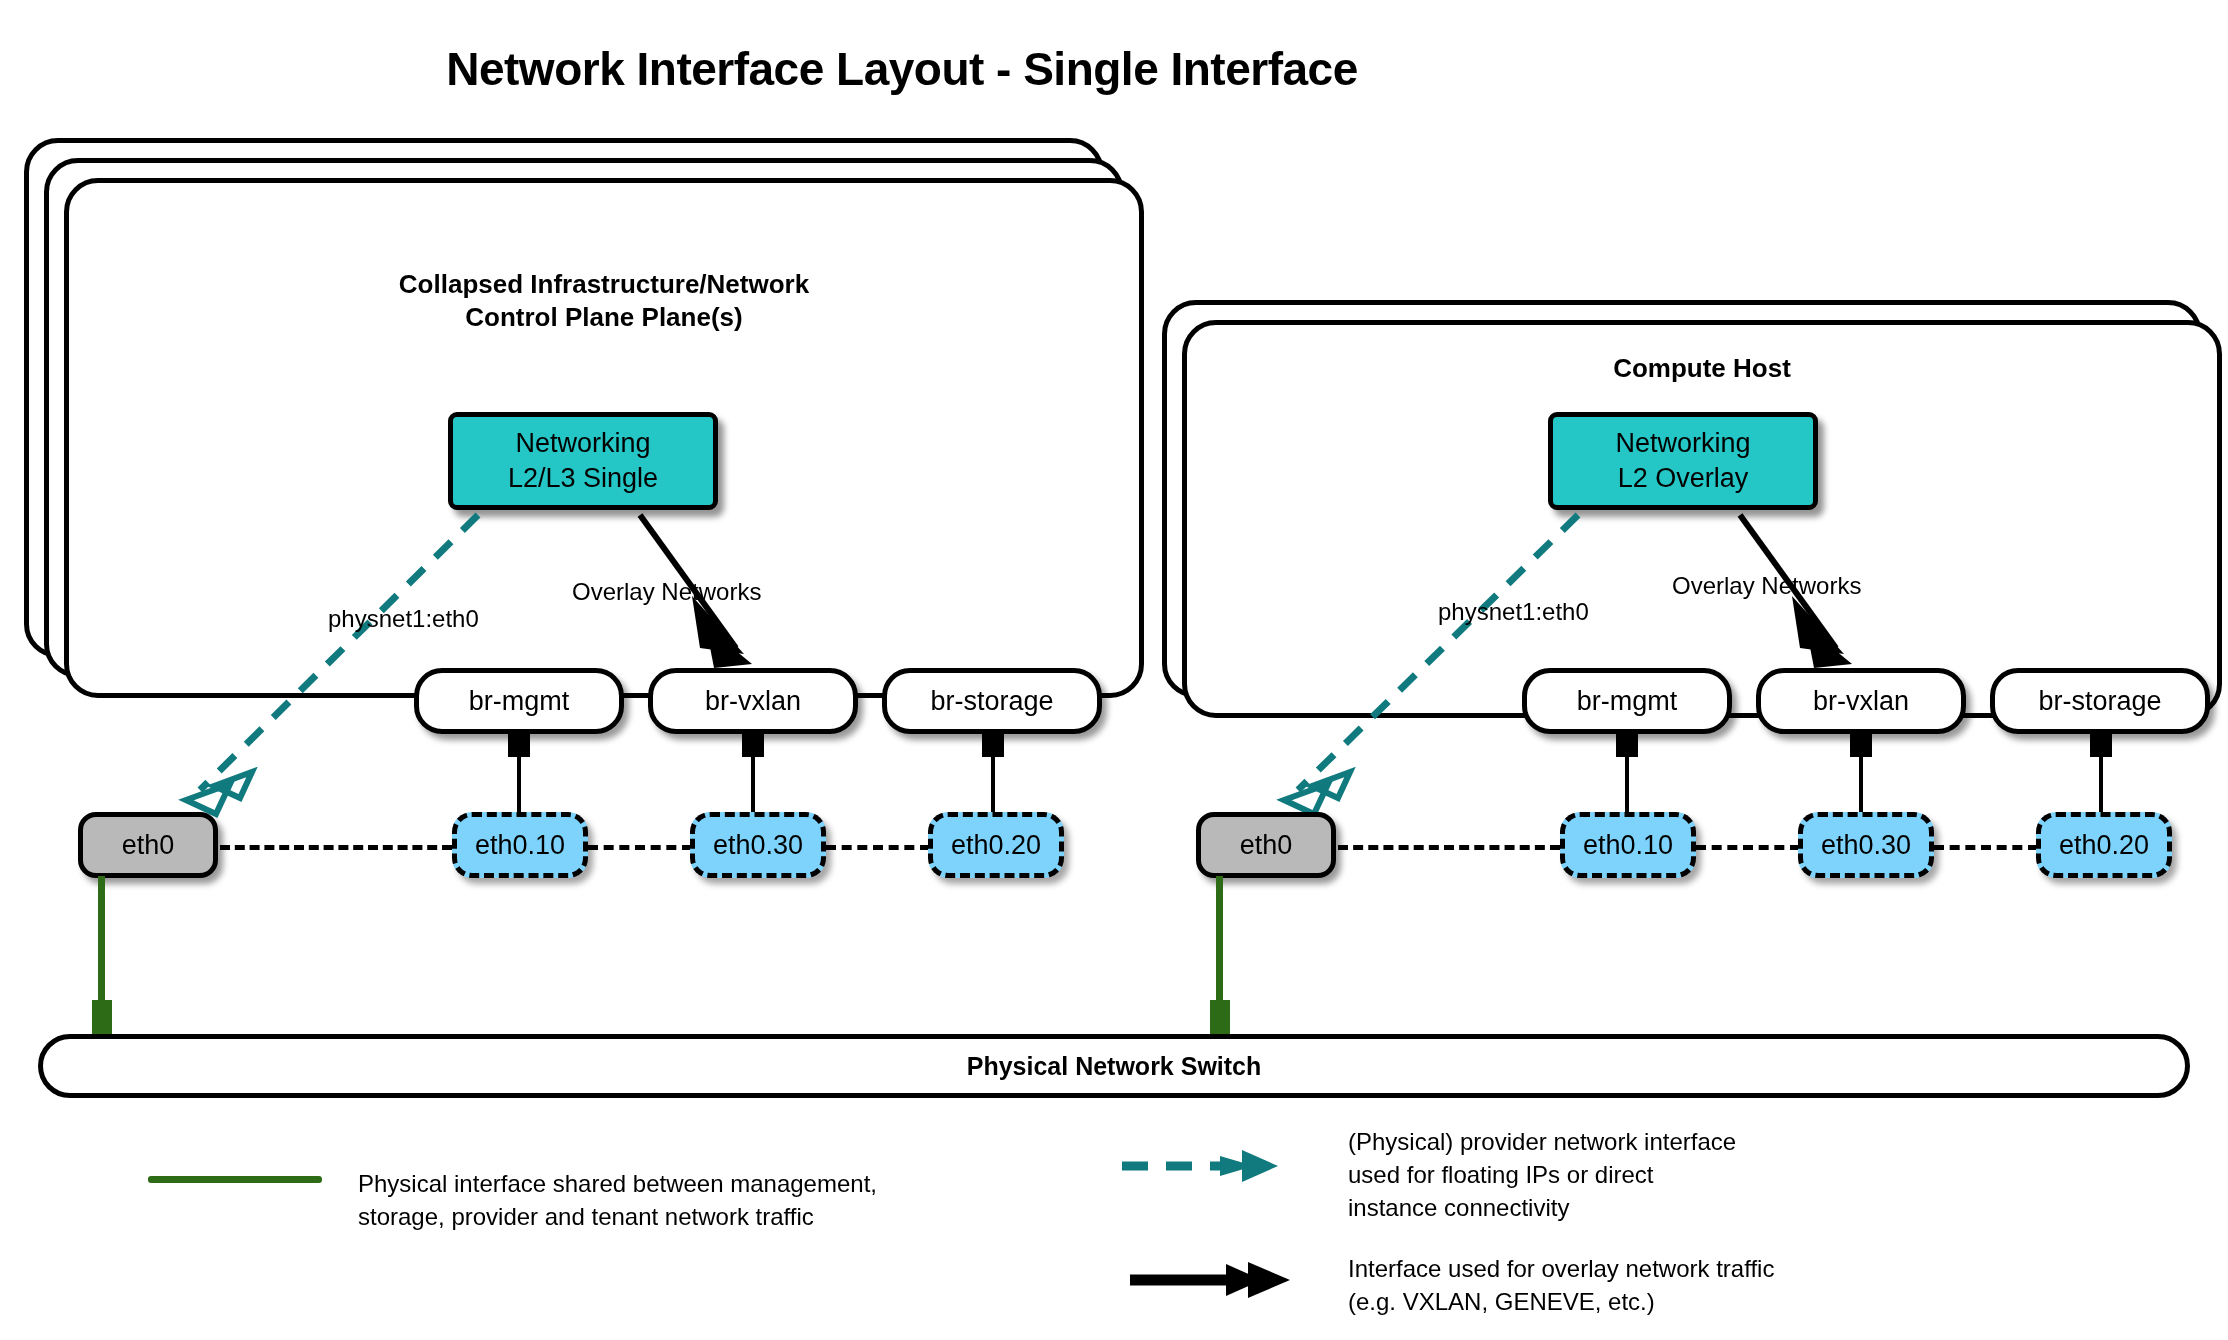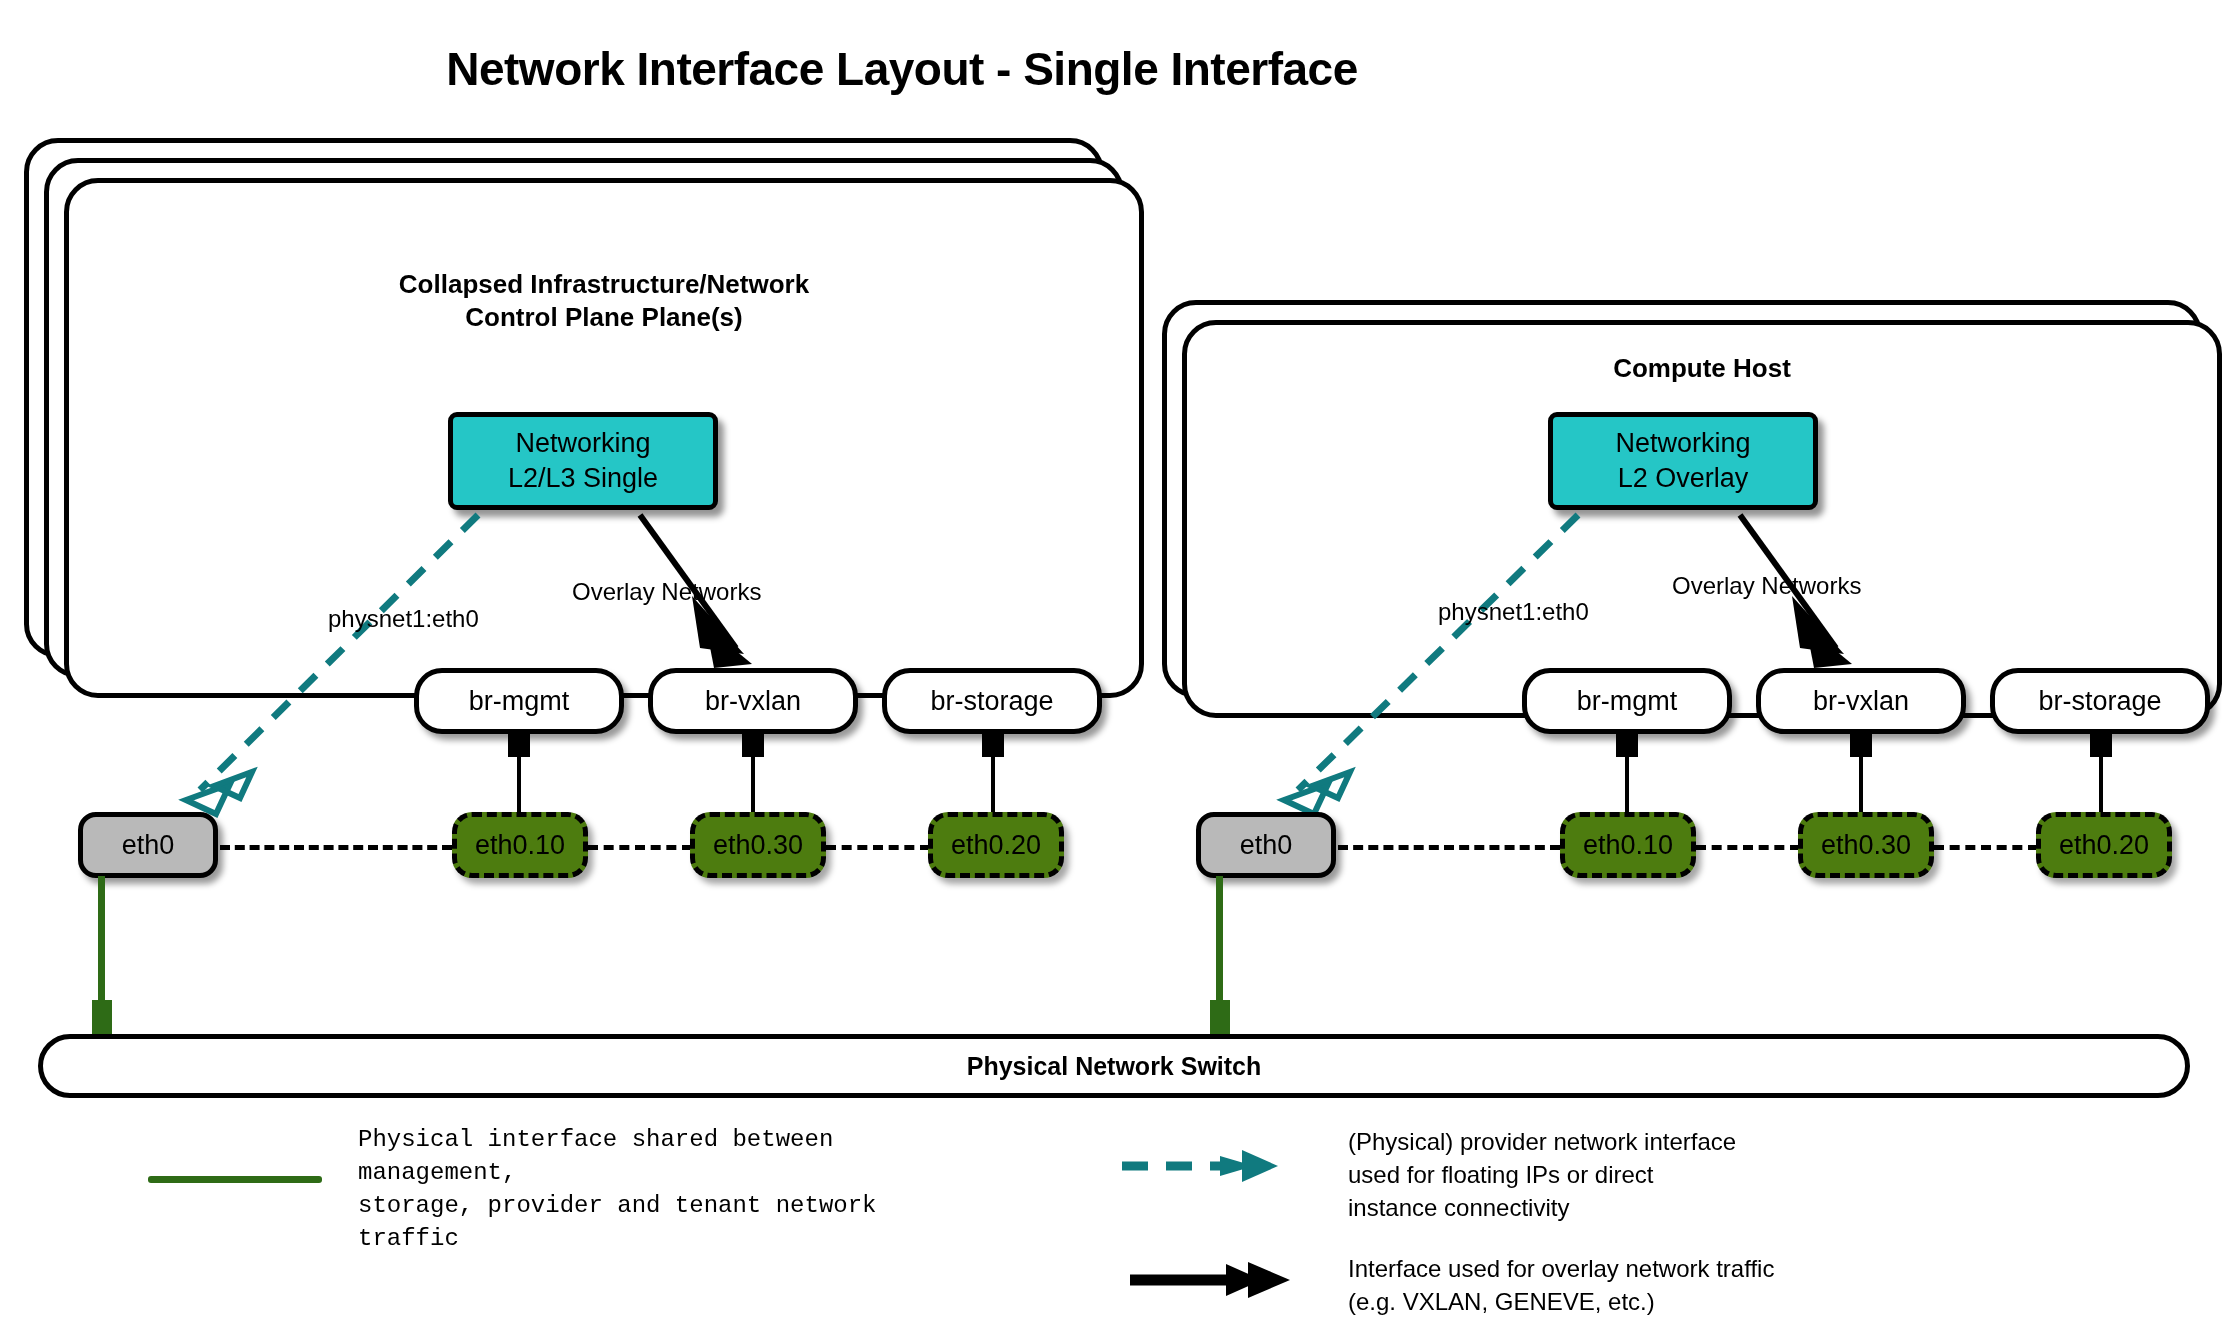--- a/index.html
+++ b/index.html
@@ -47,21 +47,21 @@
   .nic{
     position:absolute;box-sizing:border-box;
     background:#b9b9b9;border:5px solid #000;border-radius:18px;
     display:flex;align-items:center;justify-content:center;
     font-size:27px;box-shadow:5px 6px 6px rgba(0,0,0,.40);
   }
 
   
   .vlan{
     position:absolute;box-sizing:border-box;
-    background:#4d7c0f;border:5px dashed #000;border-radius:20px;
+    background:#7dd3fc;border:5px dashed #000;border-radius:20px;
     display:flex;align-items:center;justify-content:center;
     font-size:27px;box-shadow:5px 6px 6px rgba(0,0,0,.35);
   }
 
   
   .vline{position:absolute;background:#000;width:4px;}
   .hdash{position:absolute;height:0;border-top:5px dashed #000;}
   .greenline{position:absolute;background:#2e6b16;width:7px;}
   .greenplug{position:absolute;background:#2e6b16;}
 
@@ -237,21 +237,21 @@
   <div class="greenplug" style="left:1210px;top:1000px;width:20px;height:40px;"></div>
 </div>
 
 <div class="switch" style="left:38px;top:1034px;width:2152px;height:64px;">
   <span style="position:absolute;left:50%;transform:translateX(-50%);">Physical Network Switch</span>
 </div>
 
 <div>
 
   <div class="legend-green" style="left:148px;top:1176px;width:174px;"></div>
-  <div class="legend-text" style="left:358px;top:1123px;width:620px;font-family:Liberation Mono, monospace;">Physical interface shared between management,
+  <div class="legend-text" style="left:358px;top:1167px;width:620px;">Physical interface shared between management,
 storage, provider and tenant network traffic</div>
 
   <svg style="left:1120px;top:1140px;width:220px;height:60px;">
     <line x1="2" y1="26" x2="104" y2="26" stroke="#107a7f" stroke-width="9" stroke-dasharray="26 18"></line>
     <g fill="#107a7f">
       <path d="M100 16 L134 26 L100 36 Z"></path>
       <path d="M122 10 L158 26 L122 42 Z"></path>
     </g>
   </svg>
   <div class="legend-text" style="left:1348px;top:1125px;width:620px;">(Physical) provider network interface

